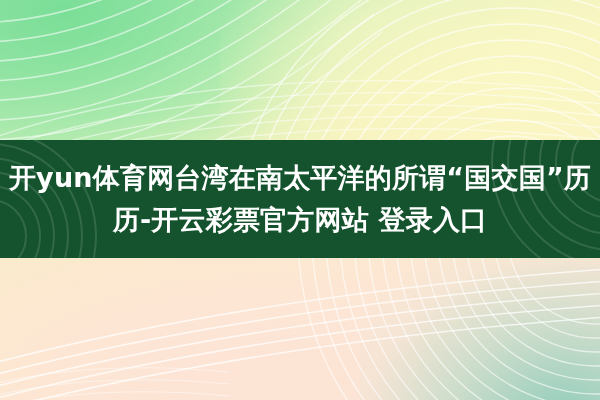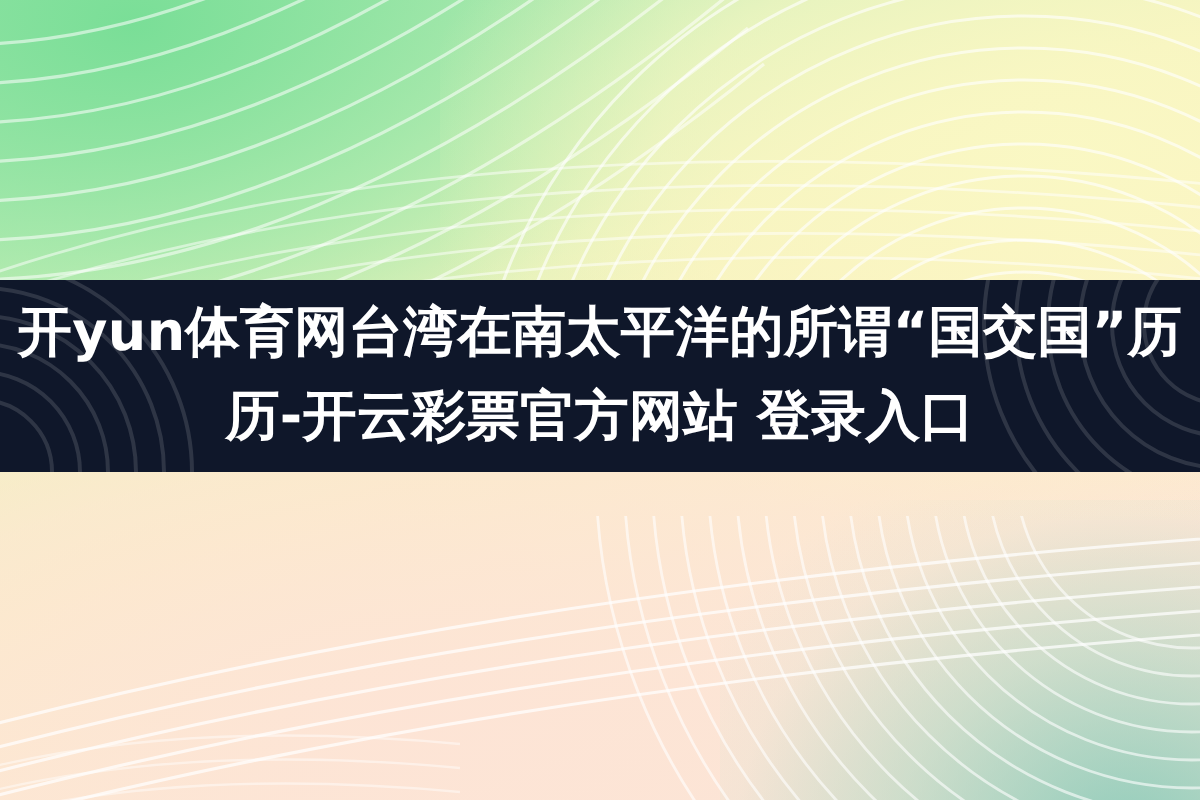--- a/index.html
+++ b/index.html
@@ -200,21 +200,21 @@
       </g>
 
       <g clip-path="url(#clipBottom)" fill="none" stroke="#ffffff" stroke-opacity="0.45" stroke-width="1.2">
         <path d="M -60 400 Q 60 356 230 372"></path>
         <path d="M -60 412 Q 60 368 230 384"></path>
         <path d="M -60 424 Q 60 380 230 396"></path>
       </g>
     </svg>
   </div>
 
-  <div class="band" id="band" style="top: 140px; height: 96px; background: #0f172a;">
+  <div class="band" id="band" style="top: 140px; height: 118px; background: #14532d;">
     <div class="band-arcs">
       <svg viewBox="0 0 600 118" xmlns="http://www.w3.org/2000/svg" aria-hidden="true">
         <g fill="none" stroke="#ffffff" stroke-opacity="0.13" stroke-width="2">
           <circle cx="-10" cy="96" r="36"></circle>
           <circle cx="-10" cy="96" r="50"></circle>
           <circle cx="-10" cy="96" r="64"></circle>
           <circle cx="-10" cy="96" r="78"></circle>
           <circle cx="-10" cy="96" r="92"></circle>
           <circle cx="-10" cy="96" r="106"></circle>
         </g>

